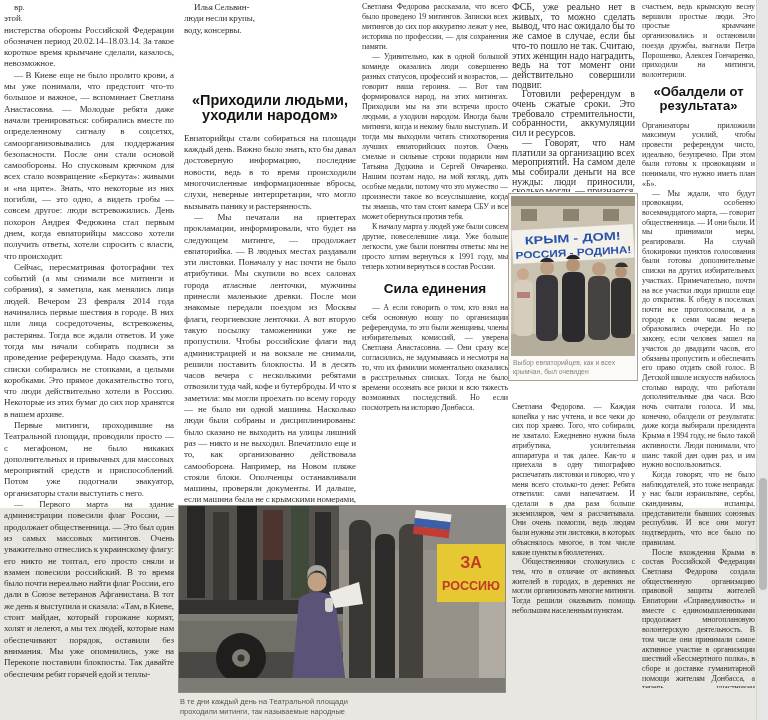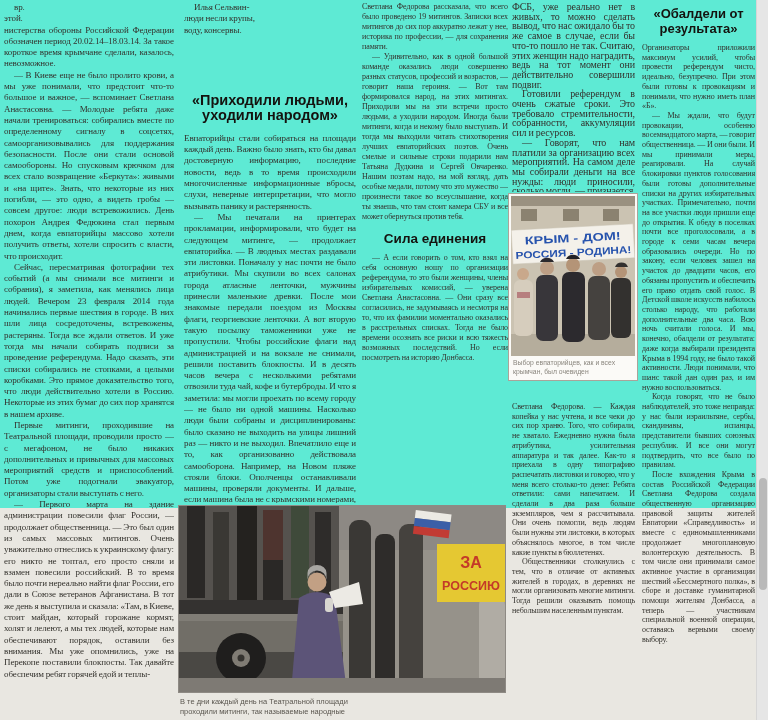--- a/index.html
+++ b/index.html
@@ -1,18 +1,18 @@
 <!DOCTYPE html>
 <html lang="ru"><head>
 <meta charset="utf-8">
 <style>
   * { margin:0; padding:0; box-sizing:border-box; }
   html,body { width:768px; height:720px; overflow:hidden; }
   body { background:#e9e7e1; font-family:"Liberation Serif", serif; }
-  .page { position:relative; width:768px; height:508px; background:#5eead4; color:#33312c; }
+  .page { position:relative; width:768px; height:508px; background:#ffffff; color:#33312c; }
 
   .col { position:absolute; overflow:hidden; text-align:justify; letter-spacing:-0.1px; word-spacing:-0.4px; }
   .col p { text-indent:10px; margin:0; }
   .col p.noind { text-indent:0; }
   .frag { white-space:pre-line; text-align:left; text-indent:0; }
 
   #c1 { left:4px;   top:2px;   width:170px; height:716px; font-size:9px;   line-height:11.3px; }
   #c2 { left:184px; top:2px;   width:172px; height:501px; font-size:9px;   line-height:11.3px; }
   #c3 { left:362px; top:2px;   width:146px; height:501px; font-size:8px;   line-height:10px; }
   #c4a{ left:512px; top:2px;   width:123px; height:190px; font-size:10px;   line-height:9.7px; }
@@ -68,20 +68,21 @@
 люди несли крупы,
 воду, консервы.</p>
     <h2 class="h2 h2a">«Приходили людьми, уходили народом»</h2>
     <p class="noind">Евпаторийцы стали собираться на площади каждый день. Важно было знать, кто бы давал достоверную информацию, последние новости, ведь в то время происходили многочисленные информационные вбросы, слухи, неверные интерпретации, что могло вызывать панику и растерянность.</p>
     <p>— Мы печатали на принтерах прокламации, информировали, что будет на следующем митинге, — продолжает евпаторийка. — В людных местах раздавали эти листовки. Поначалу у нас почти не было атрибутики. Мы скупили во всех салонах города атласные ленточки, мужчины принесли маленькие древки. После мои знакомые передали поездом из Москвы флаги, георгиевские ленточки. А вот вторую такую посылку таможенники уже не пропустили. Чтобы российские флаги над администрацией и на вокзале не снимали, решили поставить блокпосты. И в десять часов вечера с несколькими ребятами отвозили туда чай, кофе и бутерброды. И что я заметила: мы могли проехать по всему городу — не было ни одной машины. Насколько люди были собраны и дисциплинированы: было сказано не выходить на улицы лишний раз — никто и не выходил. Впечатлило еще и то, как организованно действовала самооборона. Например, на Новом пляже стояли блоки. Ополченцы останавливали машины, проверяли документы. И дальше, если машина была не с крымскими номерами, они вели ее, используя</p>
   </div>
 
   <div class="col" id="c3">
     <p class="noind">Светлана Федорова рассказала, что всего было проведено 19 митингов. Записки всех митингов до сих пор аккуратно лежат у нее, историка по профессии, — для сохранения памяти.</p>
     <p>— Удивительно, как в одной большой команде оказались люди совершенно разных статусов, профессий и возрастов, — говорит наша героиня. — Вот там формировался народ, на этих митингах. Приходили мы на эти встречи просто людьми, а уходили народом. Иногда были митинги, когда и некому было выступать. И тогда мы выходили читать стихотворения лучших евпаторийских поэтов. Очень смелые и сильные строки подарили нам Татьяна Дудкина и Сергей Овчаренко. Нашим поэтам надо, на мой взгляд, дать особые медали, потому что это мужество — произнести такое во всеуслышание, когда ты знаешь, что там стоит камера СБУ и все может обернуться против тебя.</p>
+    <p>К началу марта у людей уже были совсем другие, повеселевшие лица. Уже больше легкости, уже были понятны ответы: мы не просто хотим вернуться к 1991 году, мы теперь хотим вернуться в состав России.</p>
     <h2 class="h2 h2b">Сила единения</h2>
     <p>— А если говорить о том, кто взял на себя основную ношу по организации референдума, то это были женщины, члены избирательных комиссий, — уверена Светлана Анастасовна. — Они сразу все согласились, не задумываясь и несмотря на то, что их фамилии моментально оказались в расстрельных списках. Тогда не было времени осознать все риски и всю тяжесть возможных последствий. Но если посмотреть на историю Донбасса.</p>
   </div>
 
   <div class="col" id="c4a">
     <p class="noind">ФСБ, уже реально нет в живых, то можно сделать вывод, что нас ожидало бы то же самое в случае, если бы что-то пошло не так. Считаю, этих женщин надо наградить, ведь на тот момент они действительно совершили подвиг.</p>
     <p>Готовили референдум в очень сжатые сроки. Это требовало стремительности, собранности, аккумуляции сил и ресурсов.</p>
     <p>— Говорят, что нам платили за организацию всех мероприятий. На самом деле мы собирали деньги на все нужды: люди приносили, сколько могли, — признается</p>
   </div>
 
@@ -118,20 +119,21 @@
     </svg>
     <div class="pcap">Выбор евпаторийцев, как и всех крымчан, был очевиден</div>
   </div>
 
   <div class="col" id="c4b">
     <p class="noind">Светлана Федорова. — Каждая копейка у нас учтена, и все чеки до сих пор храню. Того, что собирали, не хватало. Ежедневно нужна была атрибутика, усилительная аппаратура и так далее. Как-то я приехала в одну типографию распечатать листовки и говорю, что у меня всего столько-то денег. Ребята ответили: сами напечатаем. И сделали в два раза больше экземпляров, чем я рассчитывала. Они очень помогли, ведь людям были нужны эти листовки, в которых объяснялось многое, в том числе какие пункты в бюллетенях.</p>
     <p>Общественники столкнулись с тем, что в отличие от активных жителей в городах, в деревнях не могли организовать многие митинги. Тогда решили оказывать помощь небольшим населенным пунктам.</p>
   </div>
 
   <div class="col" id="c5">
+    <p class="noind">счастьем, ведь крымскую весну вершили простые люди. Это простые крымчане организовались и остановили поезда дружбы, выгнали Петра Порошенко, Алексея Гончаренко, приходили на митинги, волонтерили.</p>
     <h2 class="h2 h2c">«Обалдели от результата»</h2>
     <p class="noind">Организаторы приложили максимум усилий, чтобы провести референдум чисто, идеально, безупречно. При этом были готовы к провокациям и понимали, что нужно иметь план «Б».</p>
     <p>— Мы ждали, что будут провокации, особенно восемнадцатого марта, — говорит общественница. — И они были. И мы принимали меры, реагировали. На случай блокировки пунктов голосования были готовы дополнительные списки на других избирательных участках. Примечательно, почти на все участки люди пришли еще до открытия. К обеду в поселках почти все проголосовали, а в городе к семи часам вечера образовались очереди. Но по закону, если человек зашел на участок до двадцати часов, его обязаны пропустить и обеспечить его право отдать свой голос. В Детской школе искусств набилось столько народу, что работали дополнительные два часа. Всю ночь считали голоса. И мы, конечно, обалдели от результата: даже когда выбирали президента Крыма в 1994 году, не было такой активности. Люди понимали, что шанс такой дан один раз, и им нужно воспользоваться.</p>
     <p>Когда говорят, что не было наблюдателей, это тоже неправда: у нас были израильтяне, сербы, скандинавы, испанцы, представители бывших союзных республик. И все они могут подтвердить, что все было по правилам.</p>
     <p>После вхождения Крыма в состав Российской Федерации Светлана Федорова создала общественную организацию правовой защиты жителей Евпатории «Справедливость» и вместе с единомышленниками продолжает многоплановую волонтерскую деятельность. В том числе они принимали самое активное участие в организации шествий «Бессмертного полка», в сборе и доставке гуманитарной помощи жителям Донбасса, а теперь — участникам специальной военной операции, оставаясь верными своему выбору.</p>
   </div>
 
   <div id="photo-bottom">
     <svg width="326" height="186" viewBox="0 0 326 186">
       <rect width="326" height="186" fill="#96928a"></rect>

